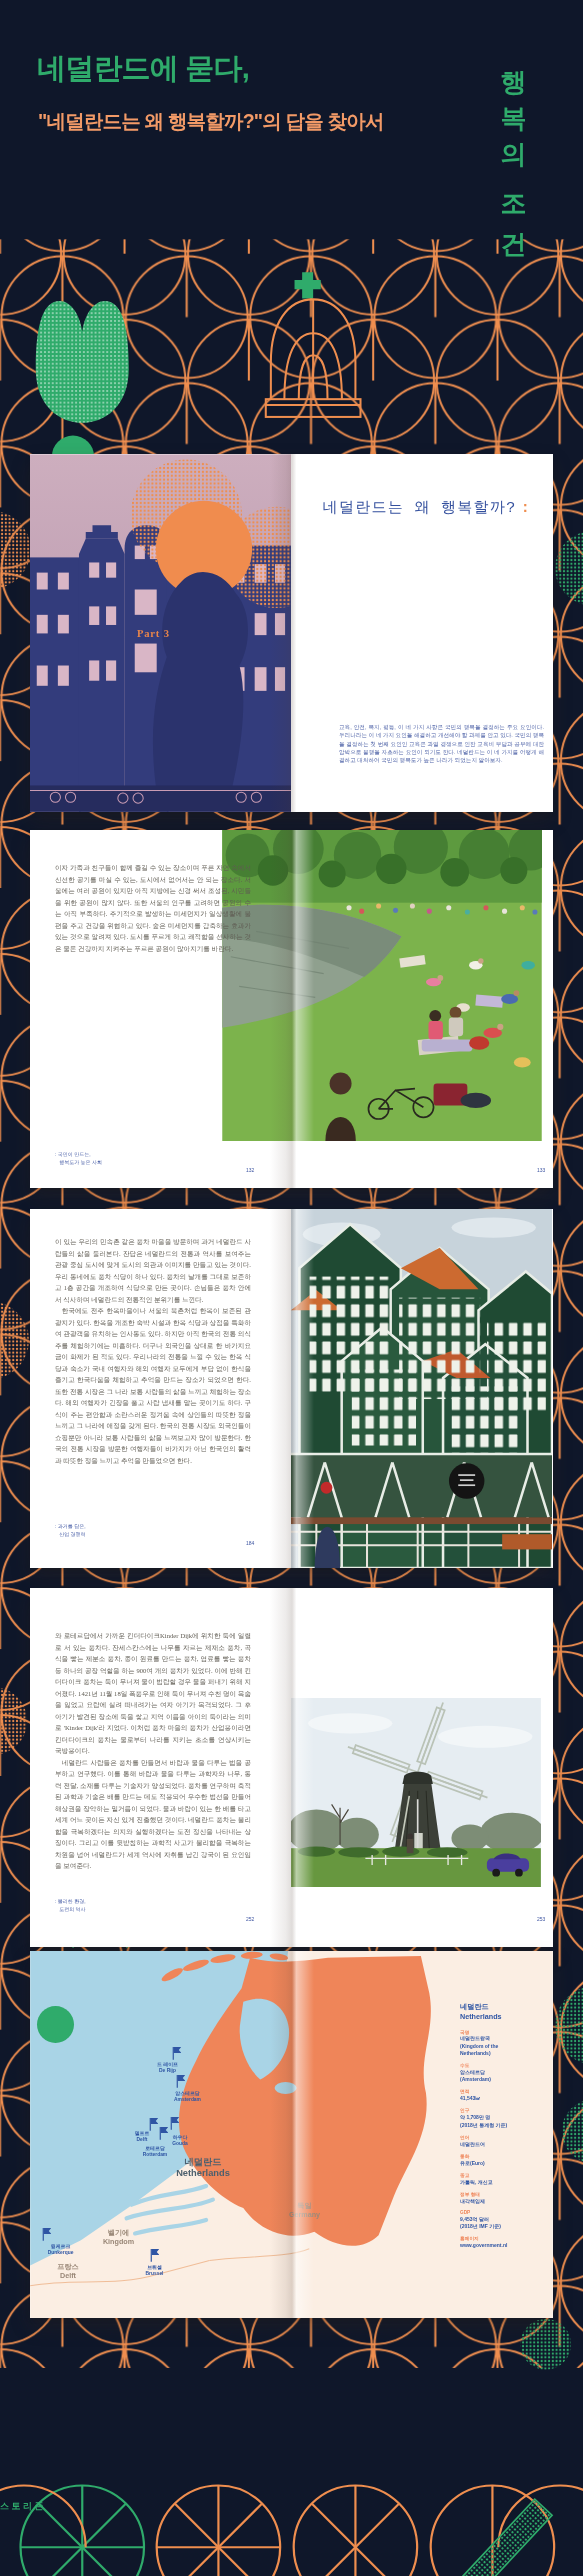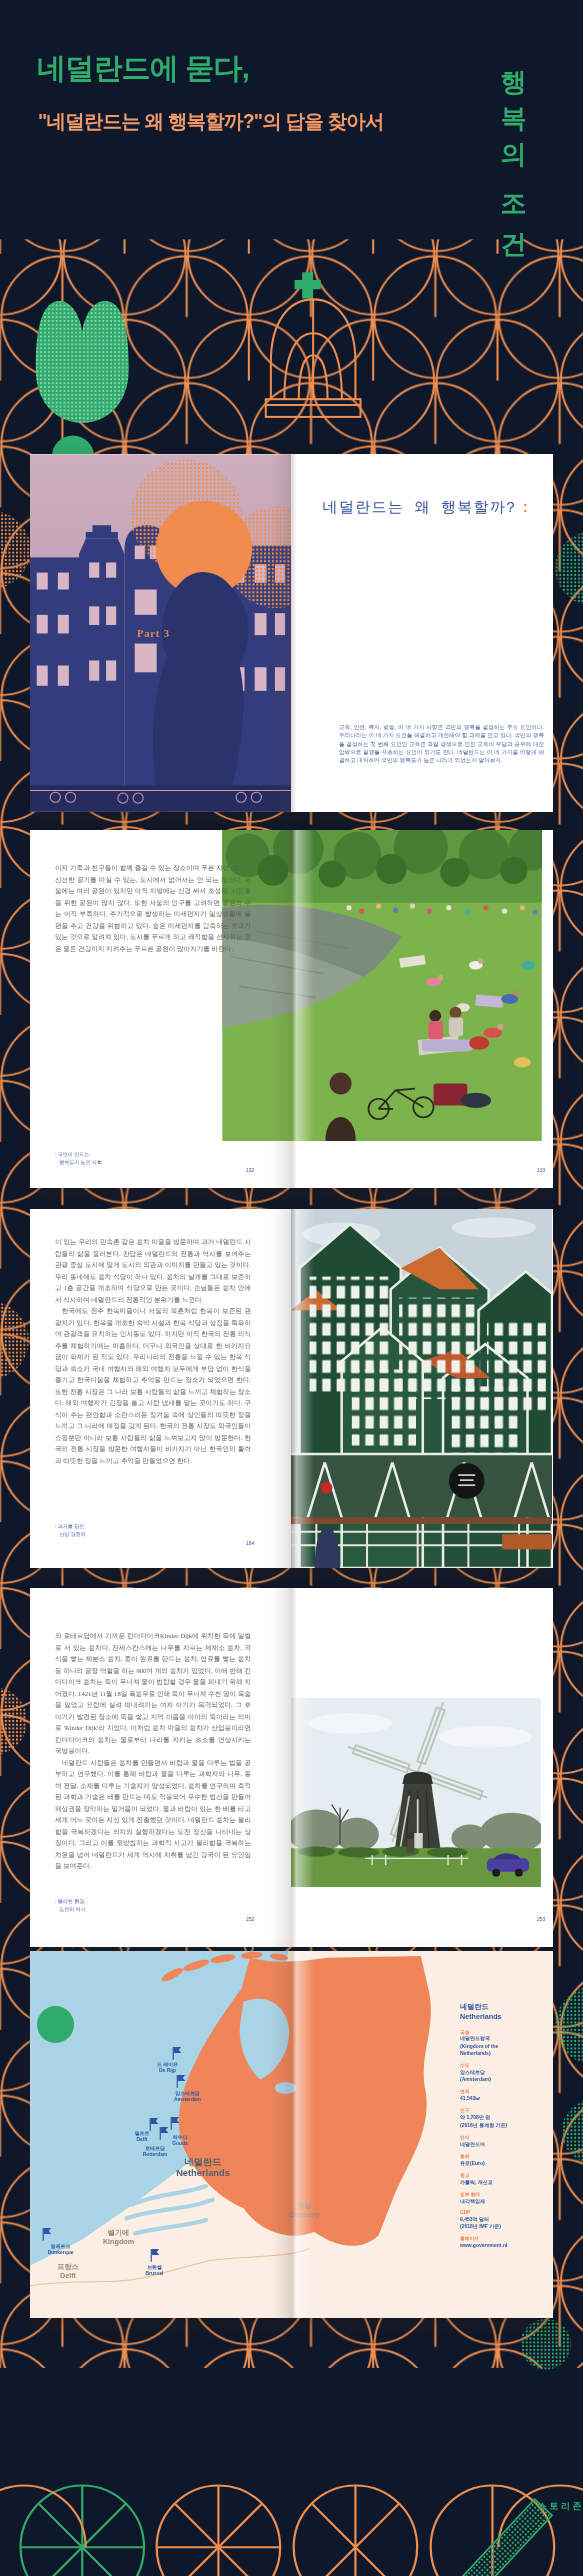--- a/index.html
+++ b/index.html
@@ -37,21 +37,21 @@
   .info{position:absolute;left:430px;top:51px;width:88px;z-index:5}
   .info .it-ko{font-size:7.2px;font-weight:800;color:#2f55a4}
   .info .it-en{font-size:7.2px;font-weight:800;color:#2f55a4;margin-bottom:7.6px}
   .info .item{margin-bottom:5px}
   .info .il{font-size:4.7px;font-weight:700;color:#ef8559;margin-bottom:0.8px}
   .info .iv{font-size:5px;font-weight:700;color:#2f55a4;line-height:1.45;white-space:pre-line}
 
   .gdisc{position:absolute;left:37px;top:2006px;width:37px;height:37px;border-radius:50%;background:#2fab6b;z-index:3}
 
   .tagline{position:absolute;left:0;top:2412px;width:584px;text-align:center;font-size:21px;font-weight:800;color:#2fab6b;letter-spacing:-0.8px;z-index:2}
-  .publisher{position:absolute;left:0;top:2500px;width:584px;text-align:right;font-size:9px;font-weight:700;letter-spacing:2.5px;color:#2fab6b;z-index:2}
+  .publisher{position:absolute;left:0;top:2500px;width:584px;text-align:left;font-size:9px;font-weight:700;letter-spacing:2.5px;color:#2fab6b;z-index:2}
 </style>
 </head>
 <body>
 
 <div class="page">
 
   <svg class="abs" style="left:0;top:0;z-index:0" width="584" height="2576" viewBox="0 0 690 3046">
     <defs>
       <pattern id="arcs" width="147" height="150" patternUnits="userSpaceOnUse">
         <g fill="none" stroke="#ef8e4f" stroke-width="2.4">

